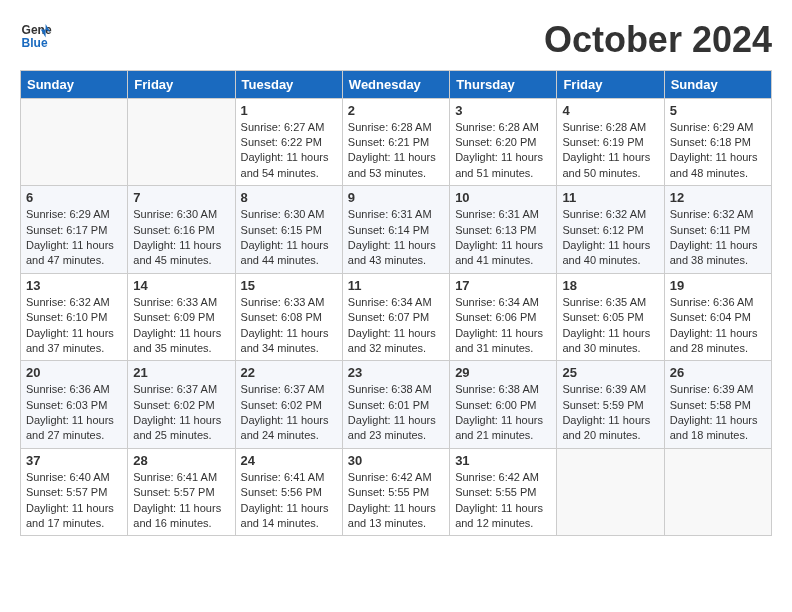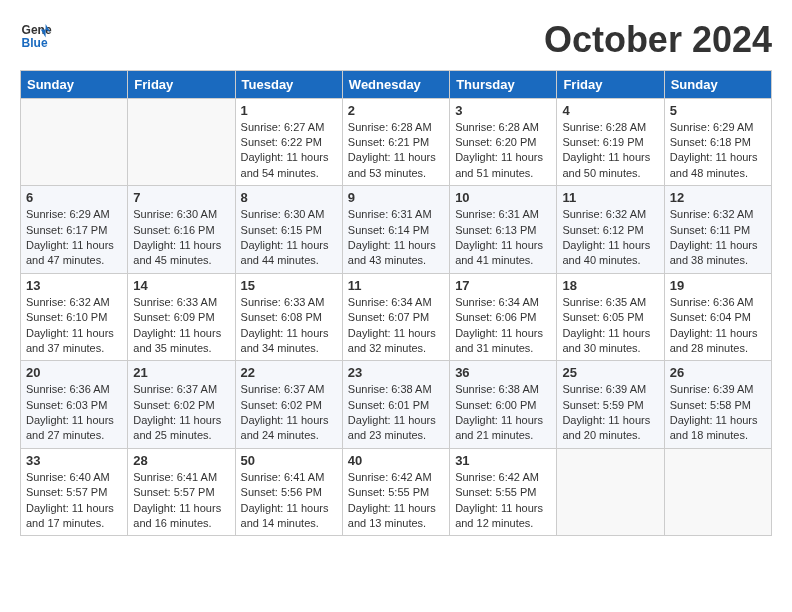--- a/index.html
+++ b/index.html
@@ -207,47 +207,47 @@
         </td>
         <td>
           <span class="day-number">22</span>
           <div class="cell-info">Sunrise: 6:37 AM<br>Sunset: 6:02 PM<br>Daylight: 11 hours and 24 minutes.</div>
         </td>
         <td>
           <span class="day-number">23</span>
           <div class="cell-info">Sunrise: 6:38 AM<br>Sunset: 6:01 PM<br>Daylight: 11 hours and 23 minutes.</div>
         </td>
         <td>
-          <span class="day-number">36</span>
+          <span class="day-number">29</span>
           <div class="cell-info">Sunrise: 6:38 AM<br>Sunset: 6:00 PM<br>Daylight: 11 hours and 21 minutes.</div>
         </td>
         <td>
           <span class="day-number">25</span>
           <div class="cell-info">Sunrise: 6:39 AM<br>Sunset: 5:59 PM<br>Daylight: 11 hours and 20 minutes.</div>
         </td>
         <td>
           <span class="day-number">26</span>
           <div class="cell-info">Sunrise: 6:39 AM<br>Sunset: 5:58 PM<br>Daylight: 11 hours and 18 minutes.</div>
         </td>
       </tr>
       <tr>
         <td>
-          <span class="day-number">33</span>
+          <span class="day-number">37</span>
           <div class="cell-info">Sunrise: 6:40 AM<br>Sunset: 5:57 PM<br>Daylight: 11 hours and 17 minutes.</div>
         </td>
         <td>
           <span class="day-number">28</span>
           <div class="cell-info">Sunrise: 6:41 AM<br>Sunset: 5:57 PM<br>Daylight: 11 hours and 16 minutes.</div>
         </td>
         <td>
-          <span class="day-number">50</span>
+          <span class="day-number">24</span>
           <div class="cell-info">Sunrise: 6:41 AM<br>Sunset: 5:56 PM<br>Daylight: 11 hours and 14 minutes.</div>
         </td>
         <td>
-          <span class="day-number">40</span>
+          <span class="day-number">30</span>
           <div class="cell-info">Sunrise: 6:42 AM<br>Sunset: 5:55 PM<br>Daylight: 11 hours and 13 minutes.</div>
         </td>
         <td>
           <span class="day-number">31</span>
           <div class="cell-info">Sunrise: 6:42 AM<br>Sunset: 5:55 PM<br>Daylight: 11 hours and 12 minutes.</div>
         </td>
         <td class="empty"></td>
         <td class="empty"></td>
       </tr>
     </tbody>

